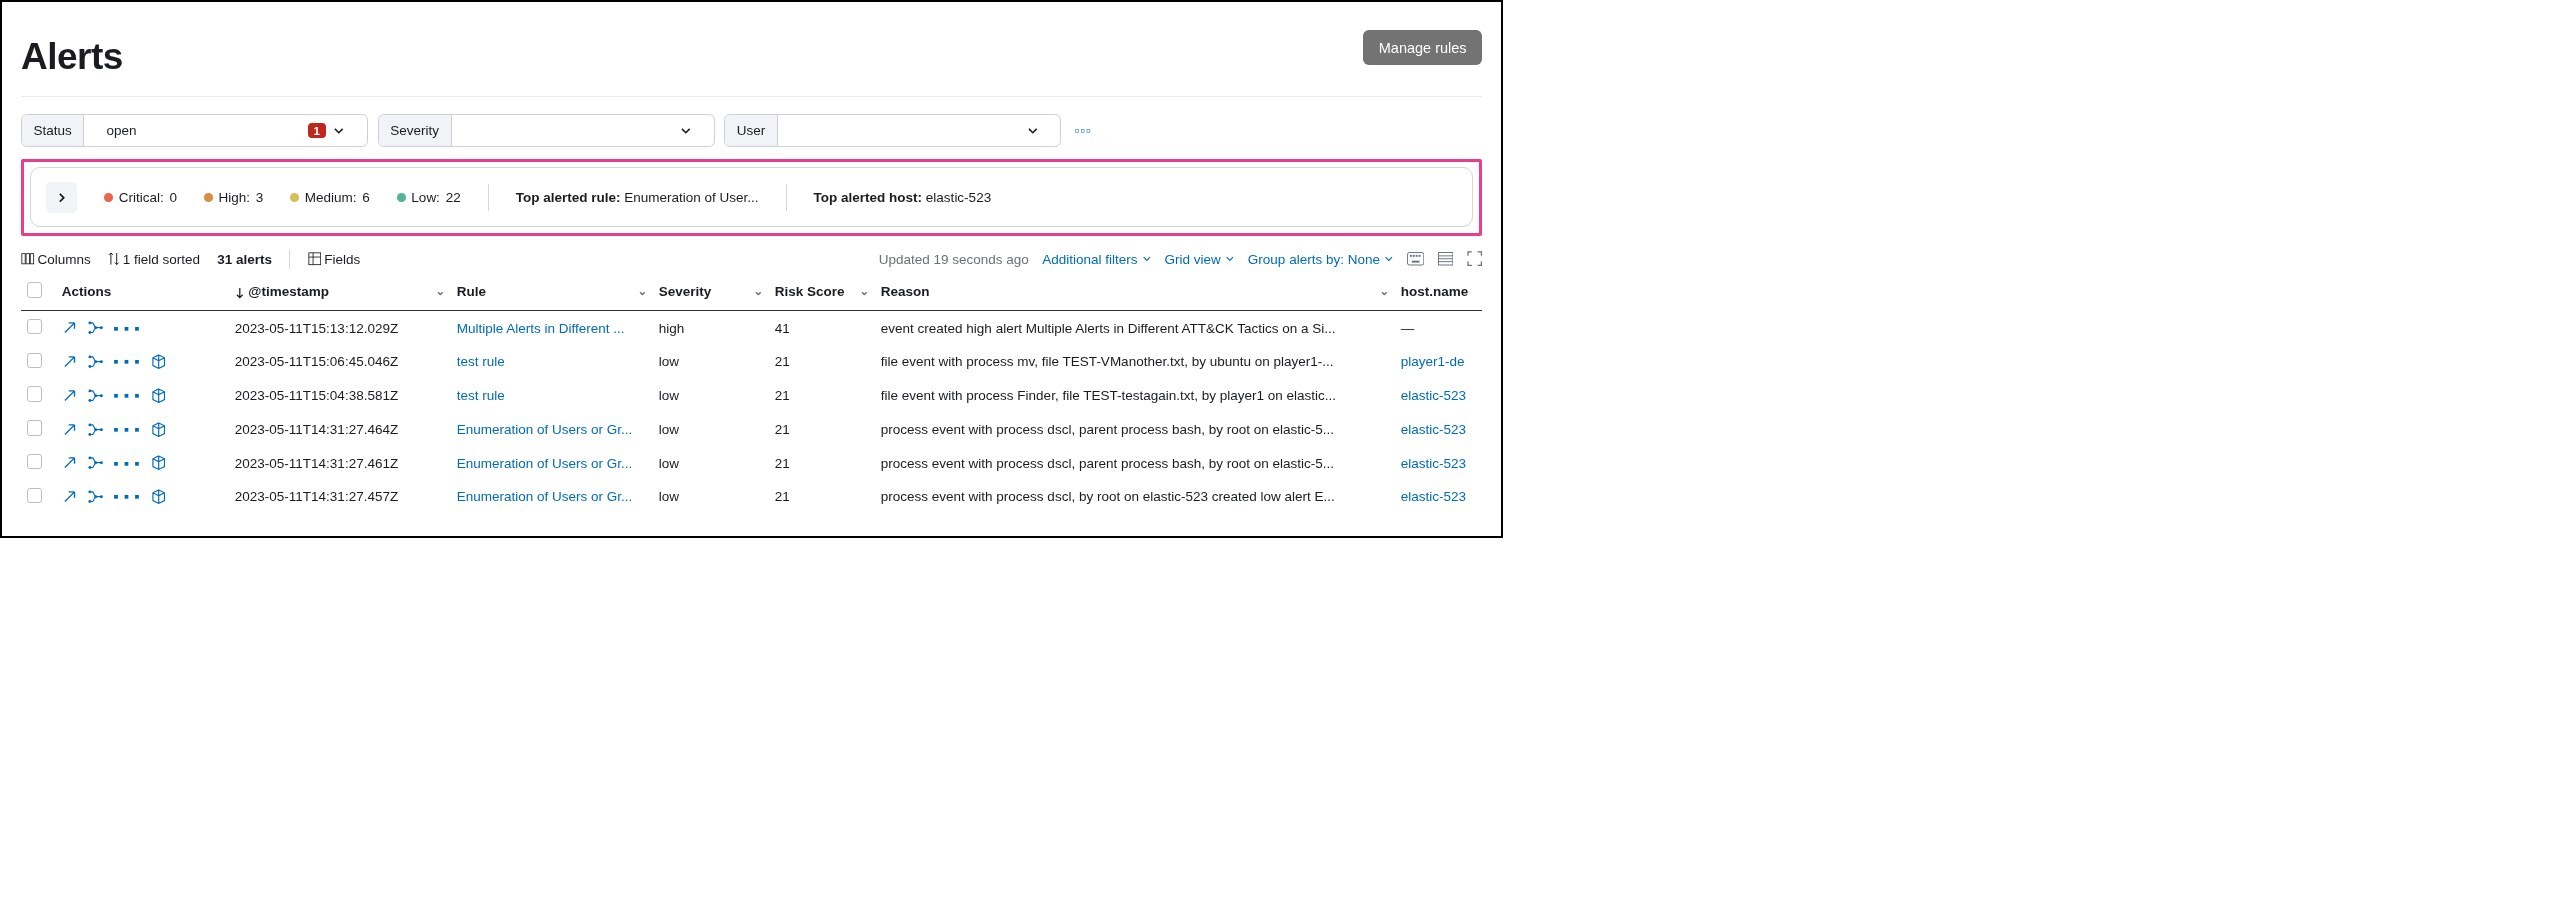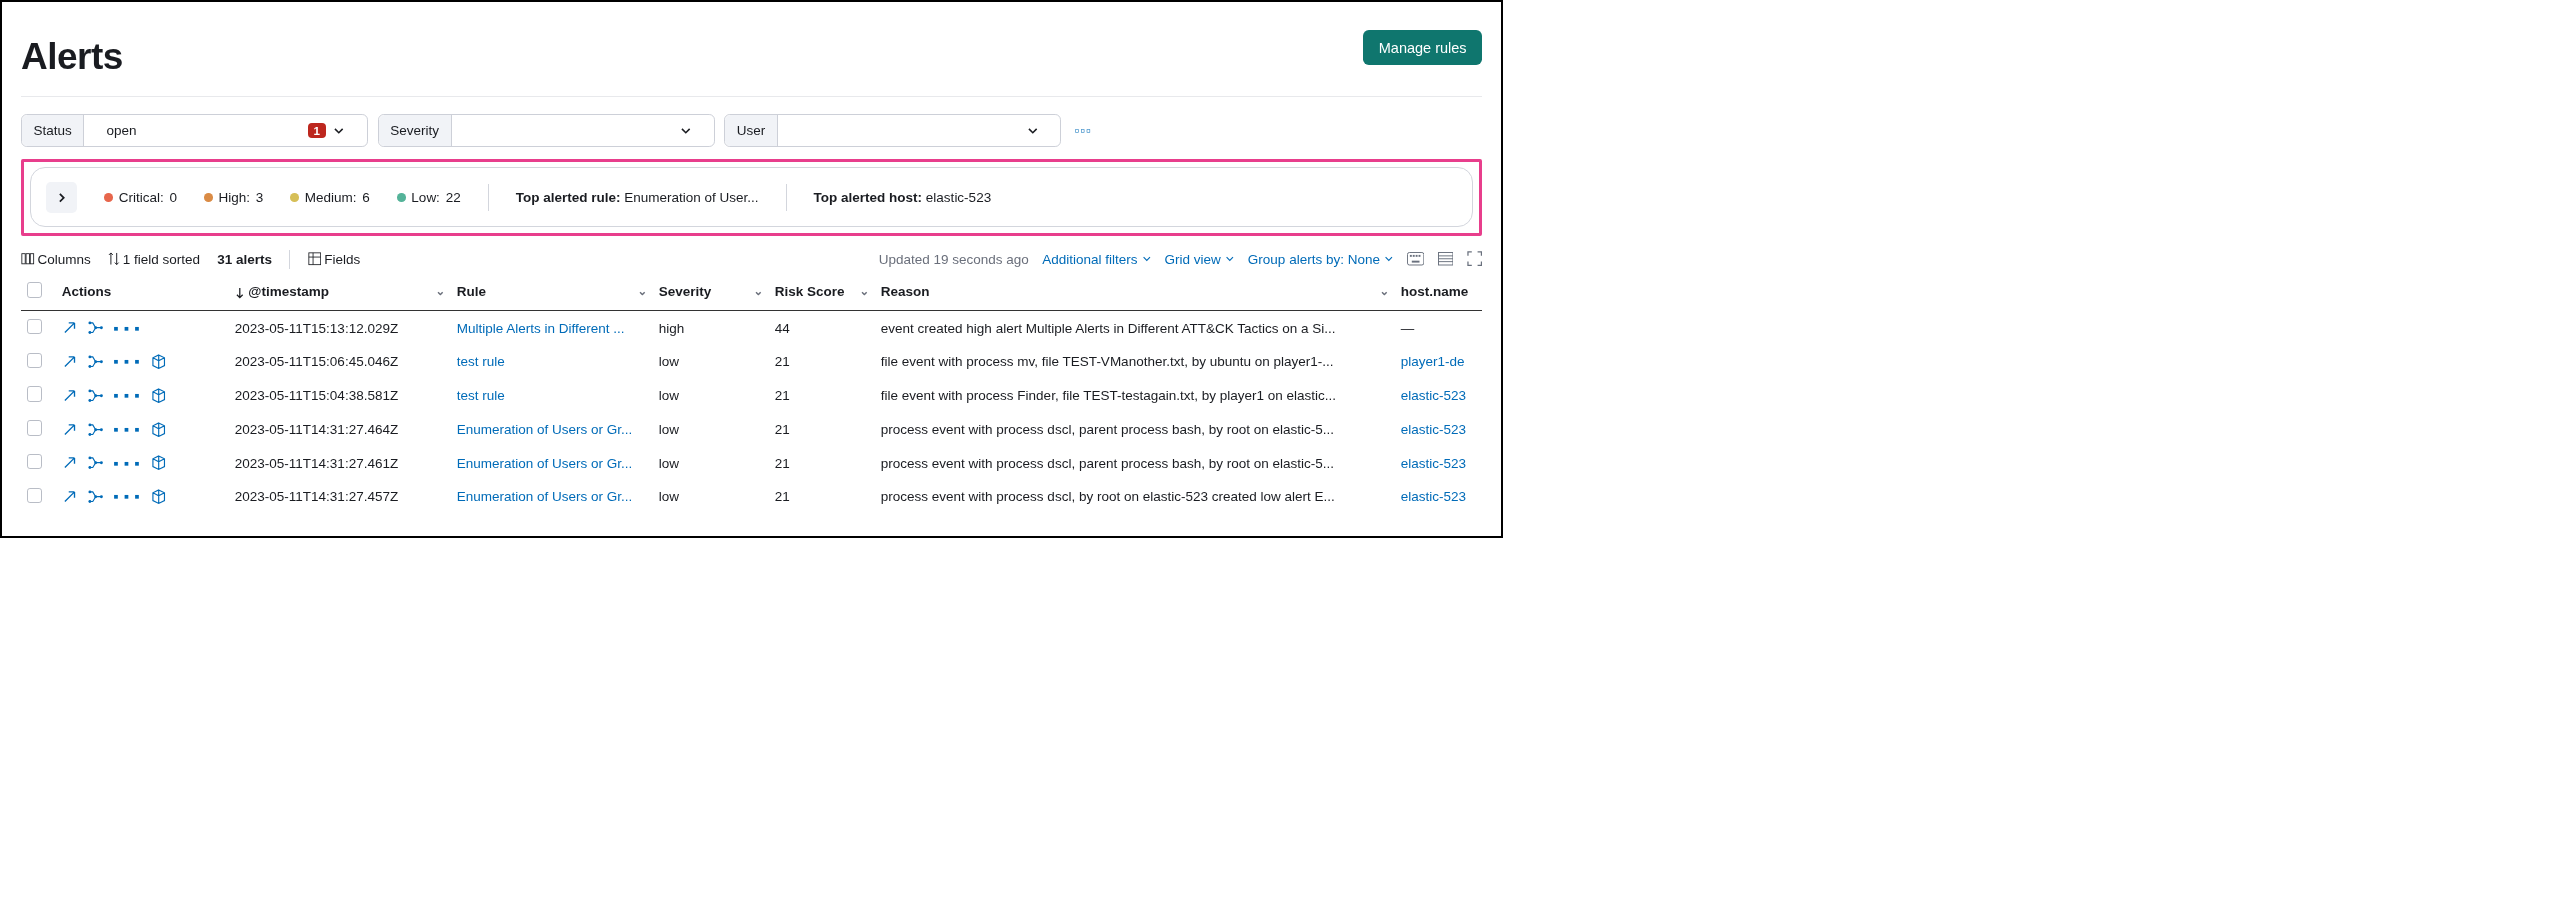--- a/index.html
+++ b/index.html
@@ -17,21 +17,21 @@
 .header-row {
   display: flex;
   justify-content: space-between;
   align-items: center;
   padding-bottom: 17.3px;
   border-bottom: 1px solid #e8e9ec;
   margin-bottom: 17.3px;
 }
 h1 { font-size: 37px; font-weight: 700; letter-spacing: -0.5px; margin-top: 19px; }
 .btn-primary {
-  background: #0f766e;
+  background: #737373;
   color: #fff;
   border: none;
   border-radius: 5.8px;
   padding: 9.6px 15.4px;
   font-size: 14.5px;
   font-weight: 500;
   cursor: pointer;
 }
 .filter-row { display: flex; gap: 9.6px; align-items: center; margin-bottom: 11.6px; }
 .filter-group {
@@ -76,21 +76,21 @@
   border: 3.9px solid #e83e8c;
   border-radius: 1.9px;
   padding: 5.8px;
   margin-bottom: 13.5px;
 }
 .summary-bar {
   display: flex;
   align-items: center;
   gap: 27px;
   border: 1px solid #d3d6dd;
-  border-radius: 15px;
+  border-radius: 10px;
   padding: 13.5px 15.4px;
 }
 .expand-btn {
   background: #f1f3f7;
   border: none;
   border-radius: 4.8px;
   width: 31px; height: 31px;
   display: flex; align-items: center; justify-content: center;
   cursor: pointer;
   font-size: 15.4px;
@@ -377,21 +377,21 @@
               </svg>
             </span>
             <span class="act-icon">
               <span style="color:#006bb8;letter-spacing:1.9px;font-size:7.7px">■ ■ ■</span>
             </span>
           </div>
         </td>
         <td>2023-05-11T15:13:12.029Z</td>
         <td><span class="cell-link">Multiple Alerts in Different ...</span></td>
         <td>high</td>
-        <td>44</td>
+        <td>41</td>
         <td>event created high alert Multiple Alerts in Different ATT&amp;CK Tactics on a Si...</td>
         <td>—</td>
       </tr>
       <tr>
         <td><span class="chk"></span></td>
         <td>
           <div class="actions-cell">
             <span class="act-icon">
               <svg width="15.4" height="15.4" viewBox="0 0 16 16">
                 <path d="M3 13L13 3M13 3H7M13 3v6" stroke="#006bb8" stroke-width="1.4" fill="none"></path>

